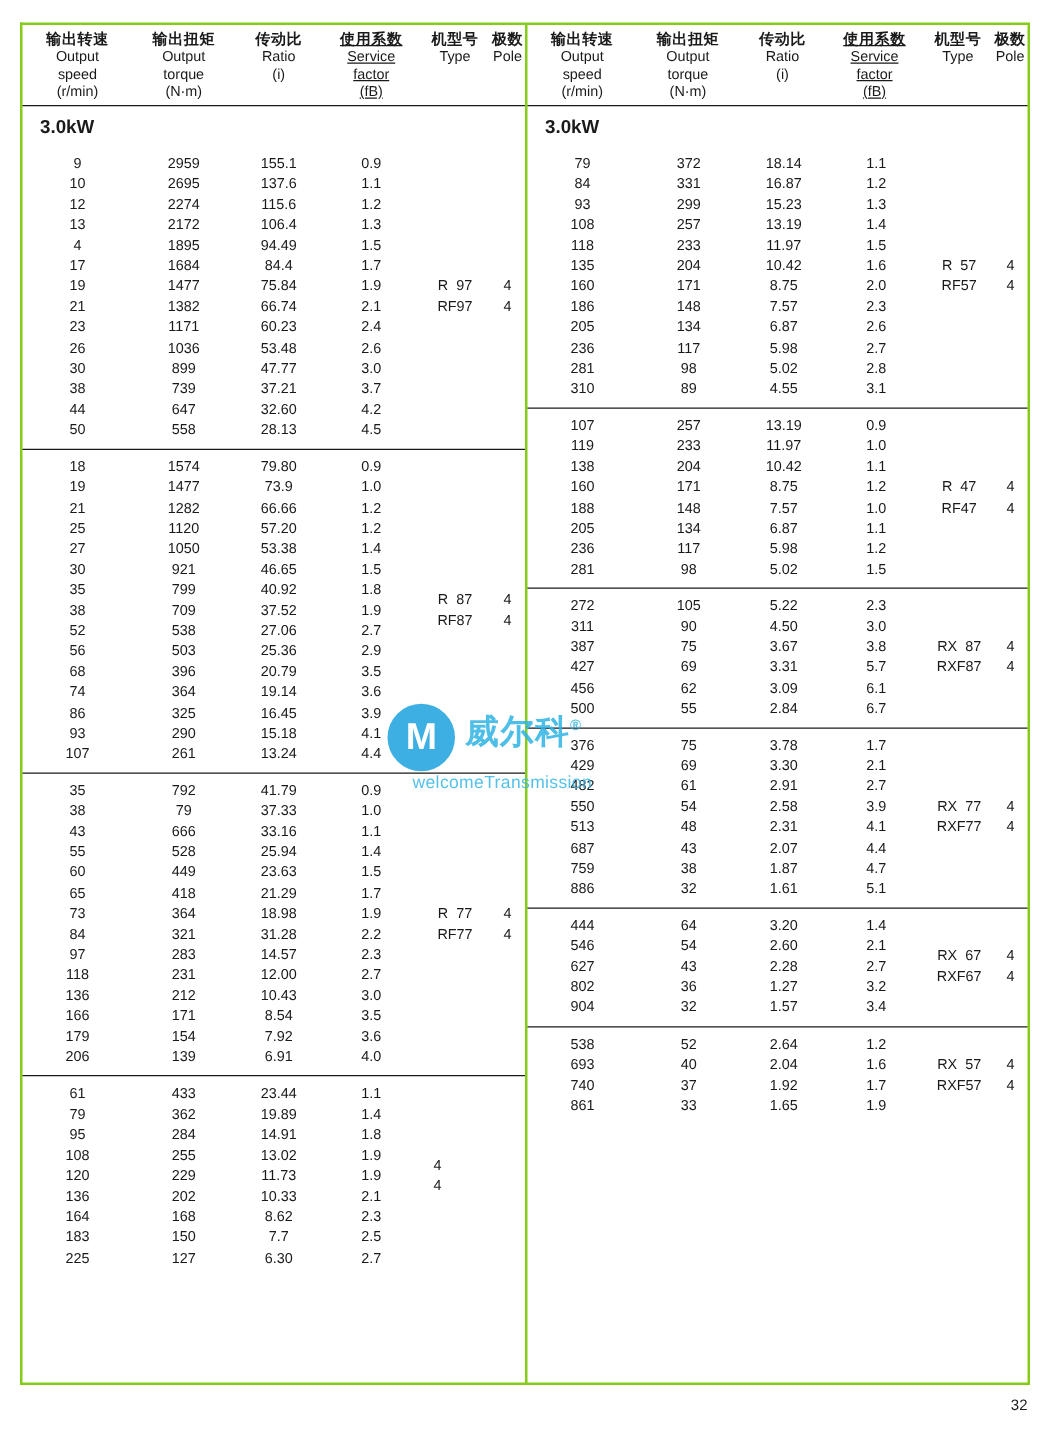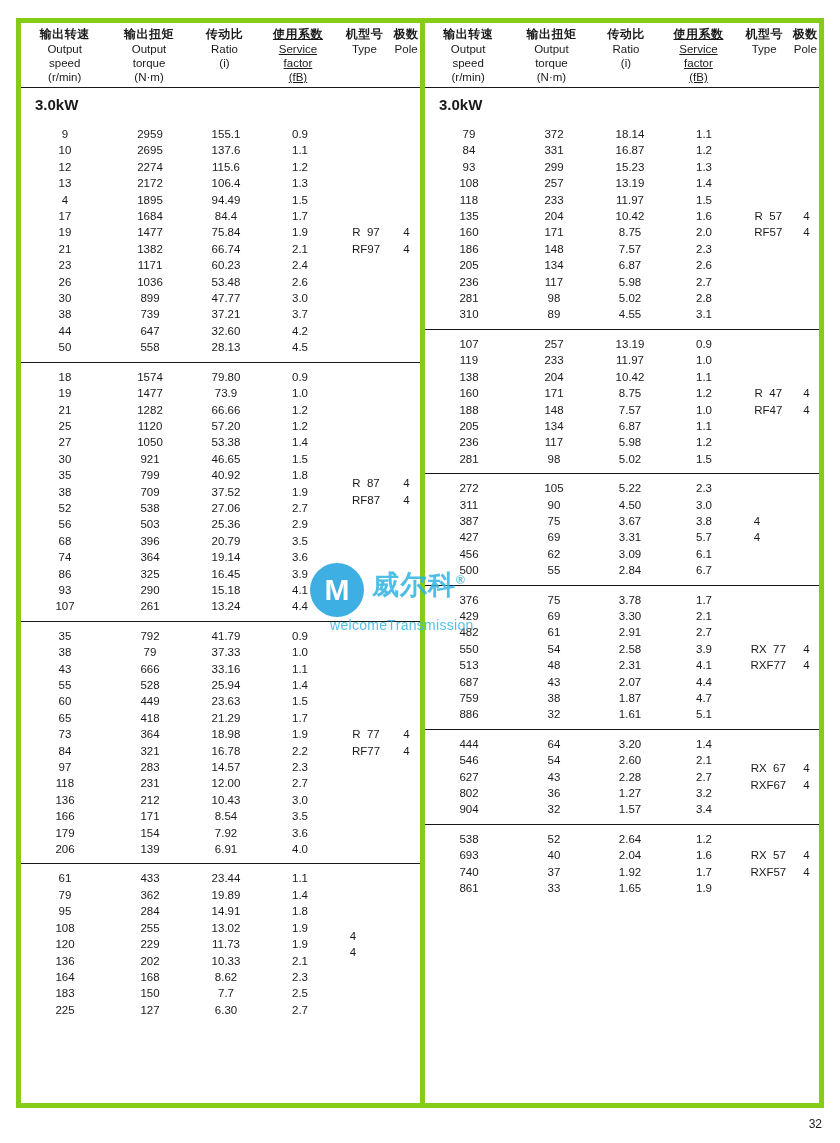--- a/index.html
+++ b/index.html
@@ -24,21 +24,21 @@
   }
   .columns {
     display: flex;
     gap: 0px;
     width: 808px;
     height: 1090px;
   }
   .col {
     width: 404px;
     box-sizing: border-box;
-    border: 5px solid #84cc16;
+    border: 2px solid #84cc16;
     display: flex;
     flex-direction: column;
   }
   .col.left { border-right: none; }
   
   .thead {
     border-bottom: 1px solid #1a1a1a;
     padding: 4px 0 3px 0;
   }
   .hrow {
@@ -472,21 +472,21 @@
                 </div>
                 <div class="drow">
                   <div class="d1">73</div>
                   <div class="d2">364</div>
                   <div class="d3">18.98</div>
                   <div class="d4">1.9</div>
                 </div>
                 <div class="drow">
                   <div class="d1">84</div>
                   <div class="d2">321</div>
-                  <div class="d3">16.78</div>
+                  <div class="d3">31.28</div>
                   <div class="d4">2.2</div>
                 </div>
                 <div class="drow">
                   <div class="d1">97</div>
                   <div class="d2">283</div>
                   <div class="d3">14.57</div>
                   <div class="d4">2.3</div>
                 </div>
                 <div class="drow">
                   <div class="d1">118</div>
@@ -817,20 +817,24 @@
                   <div class="d2">62</div>
                   <div class="d3">3.09</div>
                   <div class="d4">6.1</div>
                 </div>
                 <div class="drow">
                   <div class="d1">500</div>
                   <div class="d2">55</div>
                   <div class="d3">2.84</div>
                   <div class="d4">6.7</div>
                 </div>
+              </div>
+              <div class="typebox">
+                <div class="tline">RX  87</div>
+                <div class="tline">RXF87</div>
               </div>
               <div class="polebox">
                 <div class="pline">4</div>
                 <div class="pline">4</div>
               </div>
             </div>
           </div>
           <div class="group">
             <div class="grid">
               <div class="numbers">

